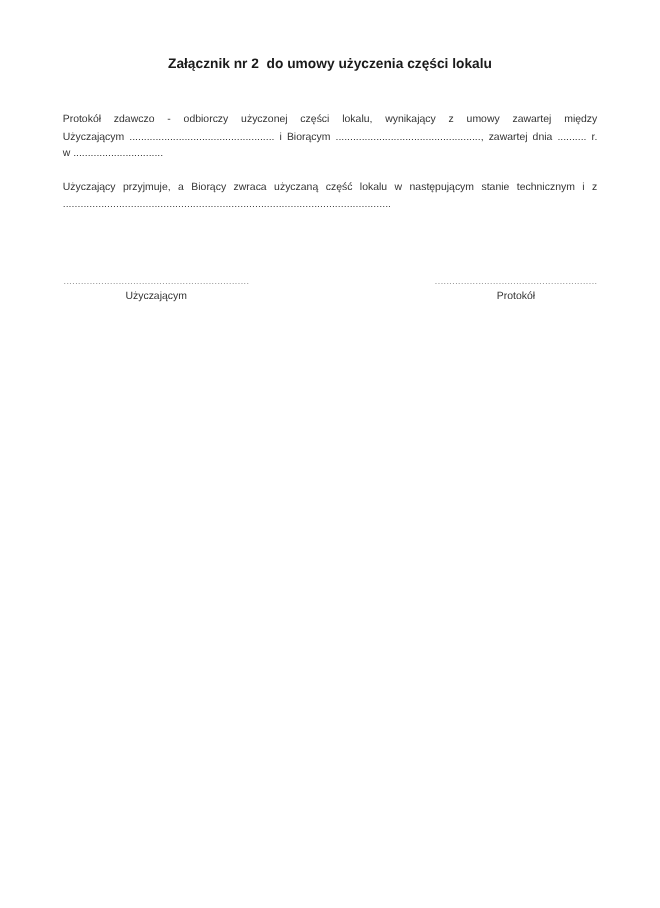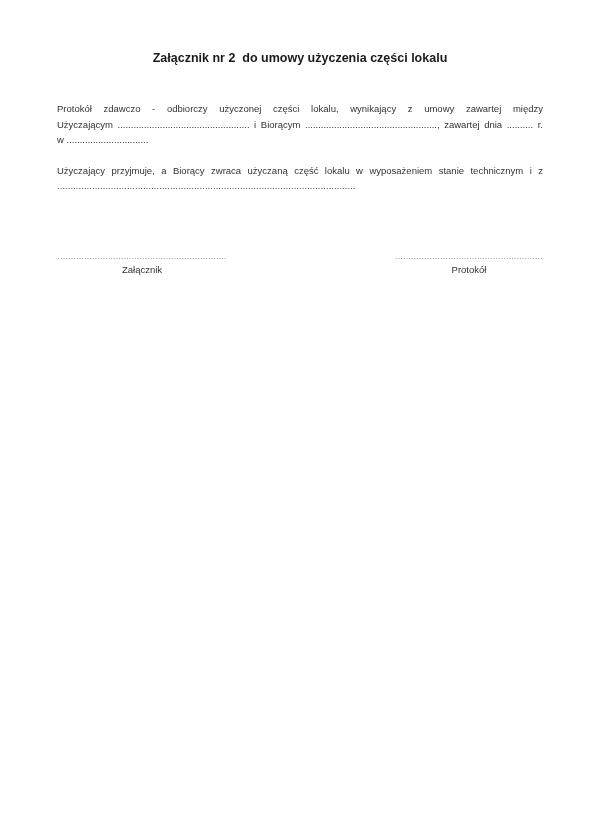--- a/index.html
+++ b/index.html
@@ -69,29 +69,29 @@
 
   <div class="content">
 
     <div class="para para-intro">
       <div class="jline">Protokół zdawczo - odbiorczy użyczonej części lokalu, wynikający z umowy zawartej między</div>
       <div class="jline">Użyczającym .................................................. i Biorącym .................................................., zawartej dnia .......... r.</div>
       <div class="lline">w ...............................</div>
     </div>
 
     <div class="para para-return">
-      <div class="jline">Użyczający przyjmuje, a Biorący zwraca użyczaną część lokalu w wyposażeniem stanie technicznym i z</div>
+      <div class="jline">Użyczający przyjmuje, a Biorący zwraca użyczaną część lokalu w następującym stanie technicznym i z</div>
       <div class="lline fill-line">...............................................................................................................</div>
     </div>
 
   </div>
 
   <div class="sig-row">
     <div class="sig-block sig-block-left">
       <div class="sig-line">................................................................</div>
-      <div class="sig-label">Załącznik</div>
+      <div class="sig-label">Użyczającym</div>
     </div>
     <div class="sig-block sig-block-right">
       <div class="sig-line">........................................................</div>
       <div class="sig-label">Protokół</div>
     </div>
   </div>
 </div>
 
 </body></html>

